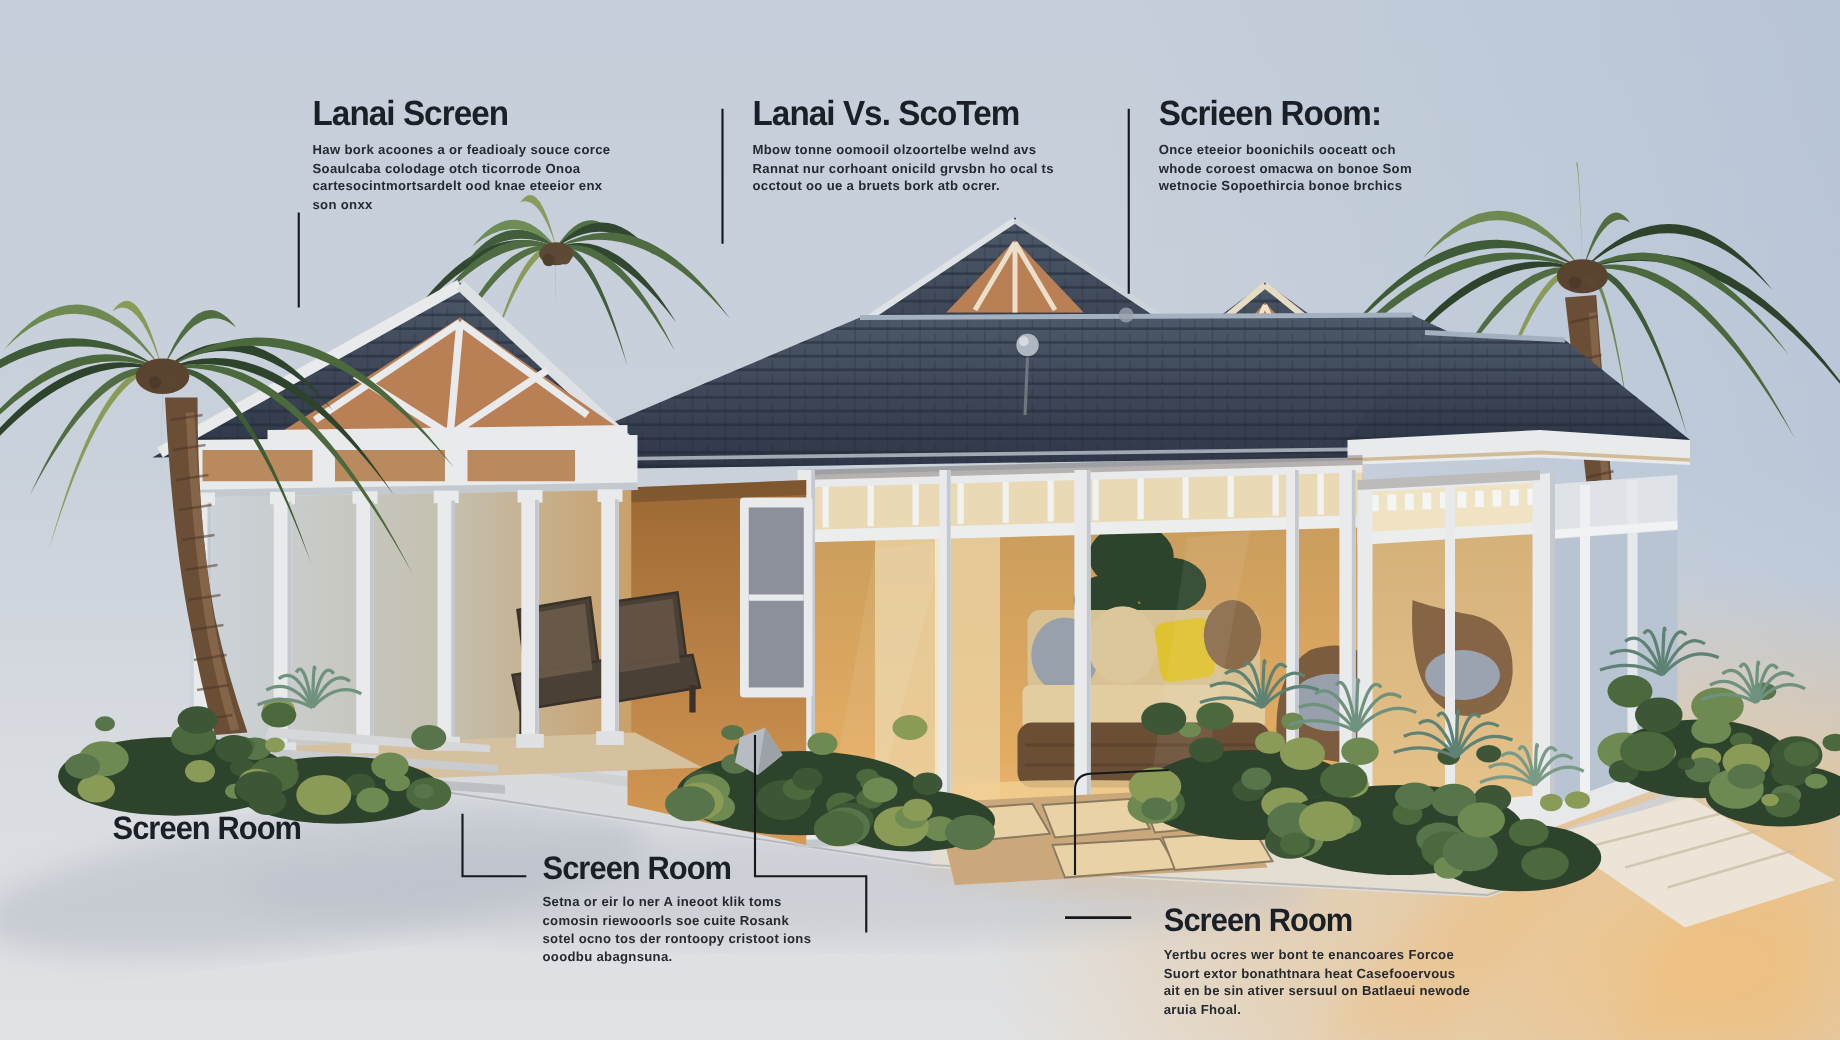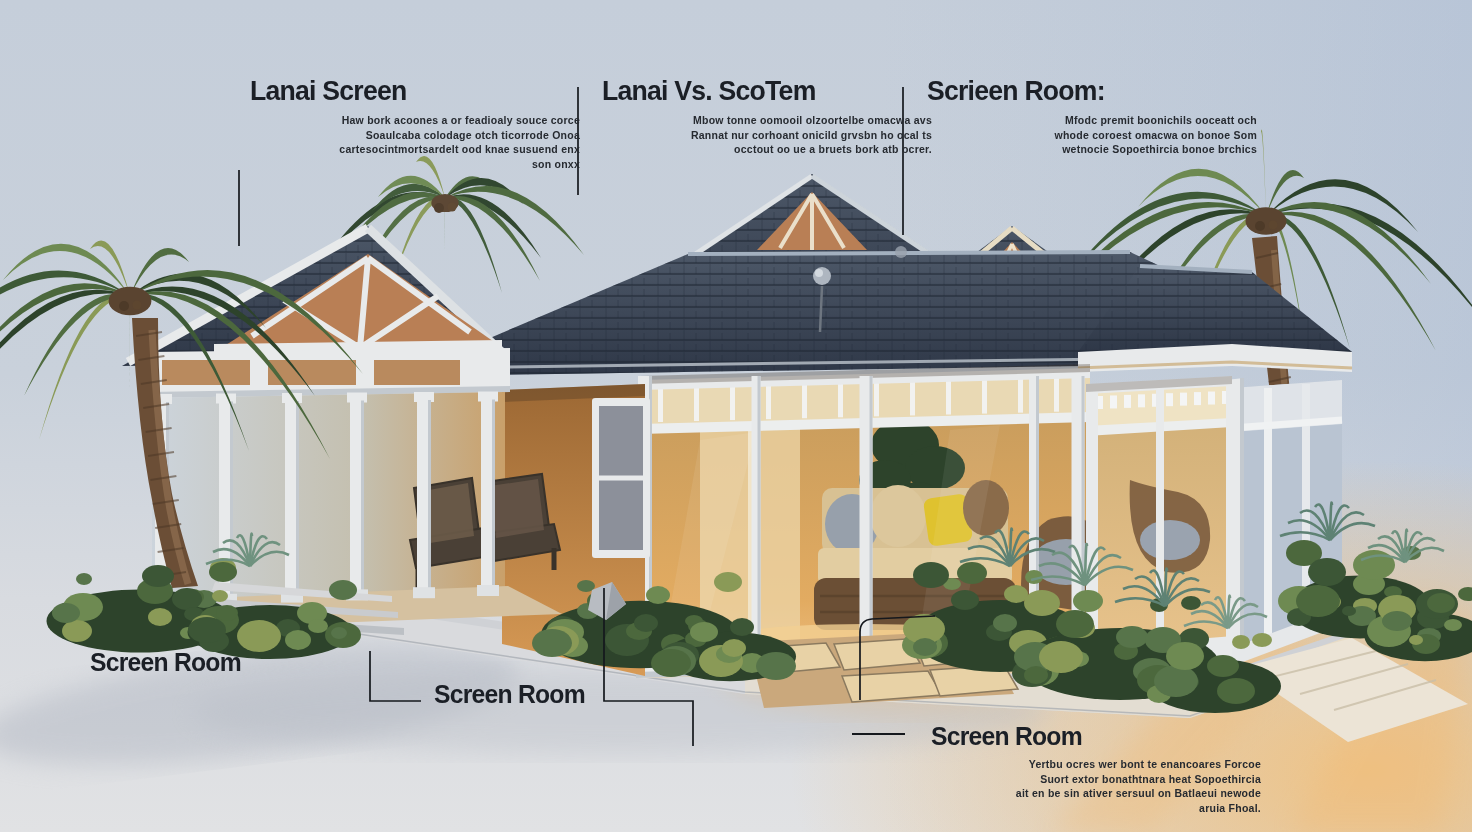--- a/index.html
+++ b/index.html
@@ -6,21 +6,21 @@
   #stage{position:relative;width:1472px;height:832px;overflow:hidden;
          font-family:Liberation Sans, sans-serif;}
   #scene{position:absolute;left:0;top:0;}
   .callout{position:absolute;color:#1d2127;}
   .callout h2{margin:0;font-size:28px;line-height:30px;font-weight:700;
               letter-spacing:-0.8px;color:#1b1f26;white-space:nowrap;
               transform:scaleX(.95);transform-origin:left;}
   .callout.small h2{font-size:26px;line-height:28px;}
   .callout .body{margin-top:7px;font-size:10.5px;line-height:14.5px;
                  font-weight:600;letter-spacing:.25px;color:#262a30;
-                 width:330px;text-align:right;}
+                 width:330px;}
 </style>
 </head>
 <body>
 
 <div id="stage">
 
   <svg id="scene" width="1472" height="832" viewBox="0 0 1472 832">
       <defs>
 <linearGradient id="sky" x1="0" y1="0" x2="0" y2="1">
  <stop offset="0" stop-color="#c5ceda"></stop>
@@ -533,54 +533,60 @@
         <path d="M935 616 L872 619 Q860 620 860 632 L860 700"></path>
         <path d="M852 734 L905 734" stroke-width="2.2"></path>
       </g>
     </svg>
 
   <div class="callout" style="left:250px;top:76px;">
     <h2>Lanai Screen</h2>
     <div class="body">
         <div>Haw bork acoones a or feadioaly souce corce</div>
         <div>Soaulcaba colodage otch ticorrode Onoa</div>
-        <div>cartesocintmortsardelt ood knae susuend enx</div>
+        <div>cartesocintmortsardelt ood knae eteeior enx</div>
         <div>son onxx</div>
       </div>
   </div>
 
   <div class="callout" style="left:602px;top:76px;">
     <h2>Lanai Vs. ScoTem</h2>
     <div class="body">
-        <div>Mbow tonne oomooil olzoortelbe omacwa avs</div>
+        <div>Mbow tonne oomooil olzoortelbe welnd avs</div>
         <div>Rannat nur corhoant onicild grvsbn ho ocal ts</div>
         <div>occtout oo ue a bruets bork atb ocrer.</div>
       </div>
   </div>
 
   <div class="callout" style="left:927px;top:76px;">
     <h2>Scrieen Room:</h2>
     <div class="body">
-        <div>Mfodc premit boonichils ooceatt och</div>
+        <div>Once eteeior boonichils ooceatt och</div>
         <div>whode coroest omacwa on bonoe Som</div>
         <div>wetnocie Sopoethircia bonoe brchics</div>
       </div>
   </div>
 
   <div class="callout small" style="left:90px;top:648px;">
     <h2>Screen Room</h2>
   </div>
 
   <div class="callout small" style="left:434px;top:680px;">
     <h2>Screen Room</h2>
+    <div class="body">
+        <div>Setna or eir lo ner A ineoot klik toms</div>
+        <div>comosin riewooorls soe cuite Rosank</div>
+        <div>sotel ocno tos der rontoopy cristoot ions</div>
+        <div>ooodbu abagnsuna.</div>
+      </div>
   </div>
 
   <div class="callout small" style="left:931px;top:722px;">
     <h2>Screen Room</h2>
     <div class="body">
         <div>Yertbu ocres wer bont te enancoares Forcoe</div>
-        <div>Suort extor bonathtnara heat Sopoethircia</div>
+        <div>Suort extor bonathtnara heat Casefooervous</div>
         <div>ait en be sin ativer sersuul on Batlaeui newode</div>
         <div>aruia Fhoal.</div>
       </div>
   </div>
 
 </div>
 
 </body></html>

